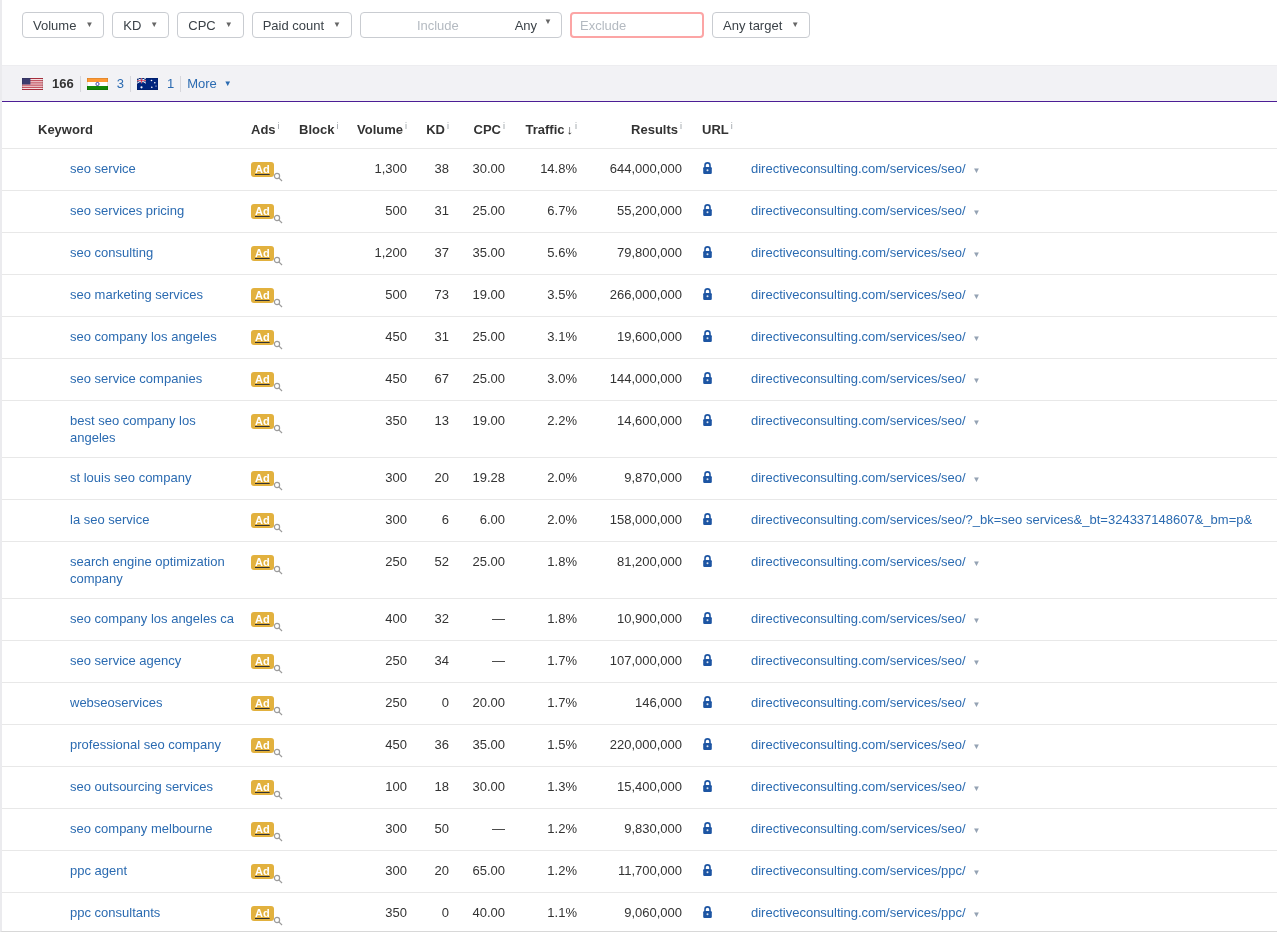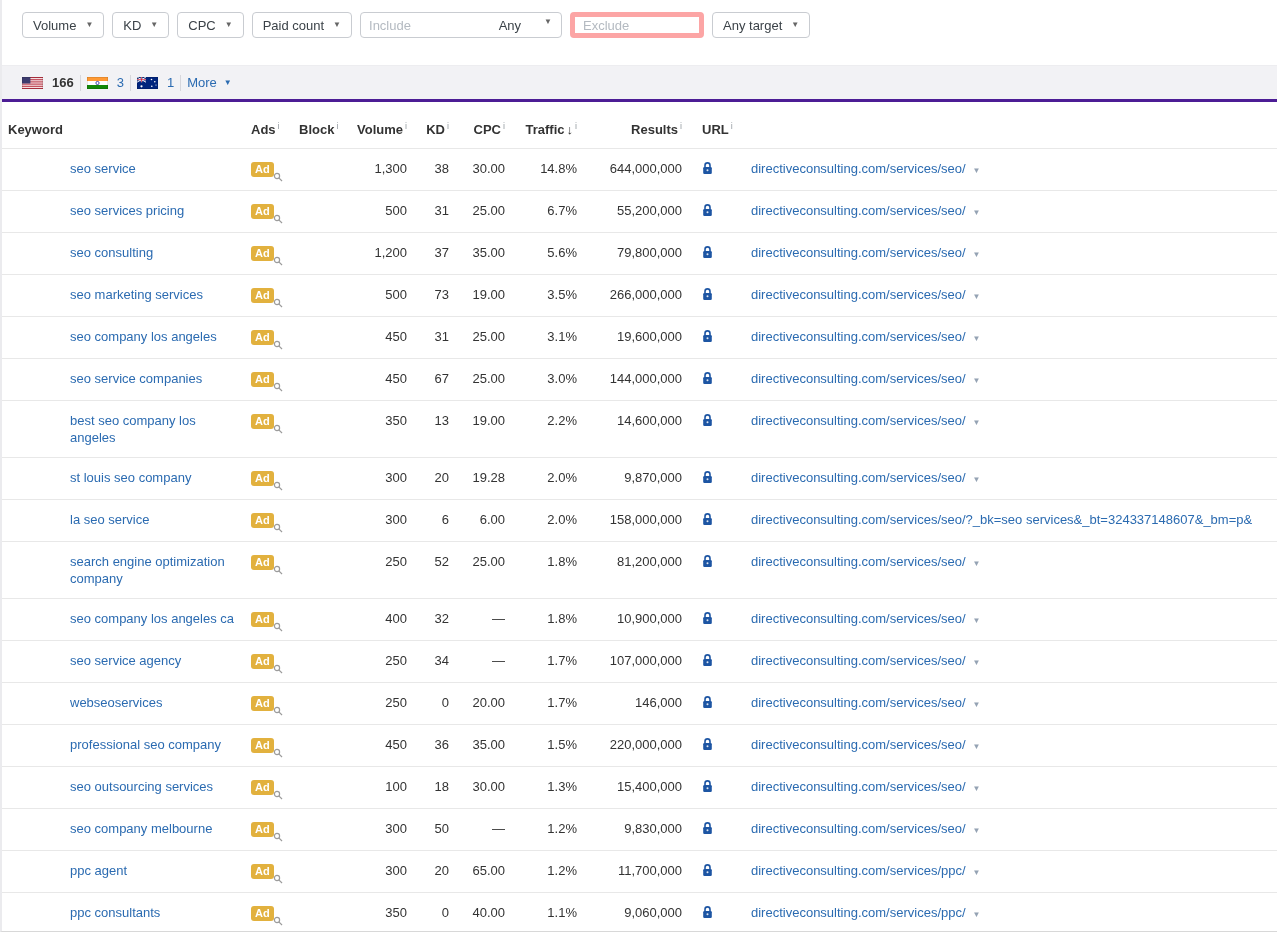--- a/index.html
+++ b/index.html
@@ -14,52 +14,52 @@
   
   .title-row{padding:6px 0 0 20px;}
   .page-title{display:inline-block;font-size:20px;font-weight:bold;color:#2b2b2b;margin:0;}
   .title-info{color:#9aa0a6;font-size:10px;vertical-align:10px;margin-left:3px;}
 
   
   .filter-bar{display:flex;align-items:center;gap:8px;margin:12px 0 0 20px;}
   .fbtn{display:inline-flex;align-items:center;gap:9px;border:1px solid #c9ccd1;border-radius:4px;background:#fff;height:26px;padding:0 10px;font-size:13px;color:#3b4248;cursor:pointer;white-space:nowrap;}
   .caret{font-size:8px;color:#666;line-height:1;}
   .include-group{display:flex;align-items:center;border:1px solid #c9ccd1;border-radius:4px;height:26px;width:202px;background:#fff;}
-  .include-group input{border:none;outline:none;flex:1;min-width:0;padding:0 8px;font-size:13px;color:#000000;background:transparent;}
+  .include-group input{border:none;outline:none;flex:1;min-width:0;padding:0 8px;font-size:13px;color:#000000;background:transparent;text-align:center;}
   input::placeholder{color:#b4bac1;}
-  .any-inside{display:inline-flex;align-items:flex-start;gap:23px;padding-right:9px;font-size:13px;color:#3b4248;cursor:pointer;white-space:nowrap;}
-  .finput{border:5px solid #fca5a5;border-radius:4px;height:26px;width:134px;padding:0 8px;font-size:13px;color:#333;outline:none;}
+  .any-inside{display:inline-flex;align-items:flex-start;gap:7px;padding-right:9px;font-size:13px;color:#3b4248;cursor:pointer;white-space:nowrap;}
+  .finput{border:2px solid #fca5a5;border-radius:4px;height:26px;width:134px;padding:0 8px;font-size:13px;color:#333;outline:none;}
 
   
-  .flags-bar{margin-top:27px;height:37px;background:#f2f2f5;border-top:1px solid #ededf0;border-bottom:3px solid #4c1d95;display:flex;align-items:center;gap:6px;padding-left:20px;}
+  .flags-bar{margin-top:27px;height:37px;background:#f2f2f5;border-top:1px solid #ededf0;border-bottom:1px solid #4c1d95;display:flex;align-items:center;gap:6px;padding-left:20px;}
   .flag-item{display:inline-flex;align-items:center;gap:9px;font-size:13px;cursor:pointer;}
   .flag-item svg{display:block;}
   .count-selected{font-weight:bold;color:#333;}
   .count-link{color:var(--link);}
   .vdiv{width:1px;height:16px;background:#d7d7dc;}
   .more-link{display:inline-flex;align-items:center;gap:7px;font-size:13px;color:var(--link);cursor:pointer;justify-content:space-between;}
   .more-link .caret{color:var(--link);}
 
   
   table{border-collapse:collapse;table-layout:fixed;width:1277px;margin-top:8px;}
   th{font-size:13px;font-weight:bold;color:#333;text-align:left;padding:11px 8px;white-space:nowrap;}
-  th:nth-child(1){padding-left:6px;}
+  th:nth-child(1){padding-left:36px;}
   th:nth-child(4),th:nth-child(5),th:nth-child(6),th:nth-child(7),th:nth-child(8){text-align:right;}
   th:nth-child(9){padding-left:12px;}
   .imark{color:#9aa0a6;font-size:9px;font-weight:normal;vertical-align:5px;margin-left:2px;}
   .sort-arrow{margin-left:2px;color:#333;}
   td{font-size:13px;color:#333;padding:11px 8px;border-top:1px solid #e8e8e8;vertical-align:top;line-height:17px;}
   td.c-kw{padding-left:20px;padding-right:8px;}
   .kw-link{color:var(--link);text-decoration:none;display:inline-block;max-width:182px;cursor:pointer;margin-left:48px;}
   td.c-num{text-align:right;}
   td.c-url{padding-left:12px;white-space:nowrap;overflow:hidden;}
   .url-link{color:var(--link);text-decoration:none;cursor:pointer;margin-left:32px;}
   .lock{margin-right:6px;display:inline-block;vertical-align:-2px;}
   .url-caret{color:#94a2b3;font-size:8px;margin-left:7px;cursor:pointer;}
-  .ad-wrap{position:relative;display:inline-block;cursor:pointer;}
+  .ad-wrap{position:relative;display:inline-block;cursor:pointer;text-decoration:underline;}
   .ad-box{background:var(--ad);color:#fff;font-size:11px;font-weight:bold;padding:1px 4px 2px;border-radius:3px;}
   .mag{position:absolute;right:-9px;bottom:-4px;}
 </style>
 </head>
 <body>
 
 <div class="page">
 
 
   <div class="filter-bar">

